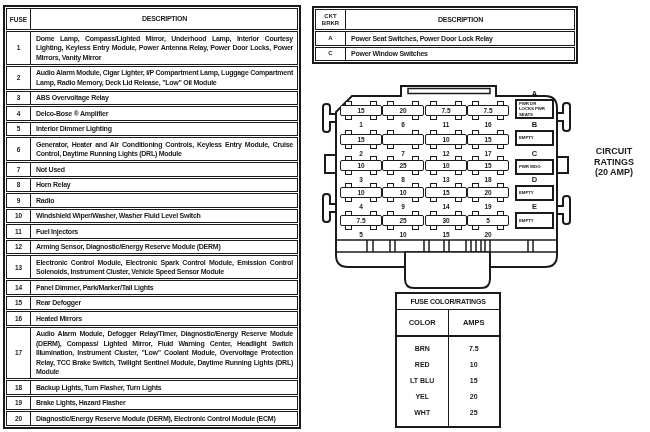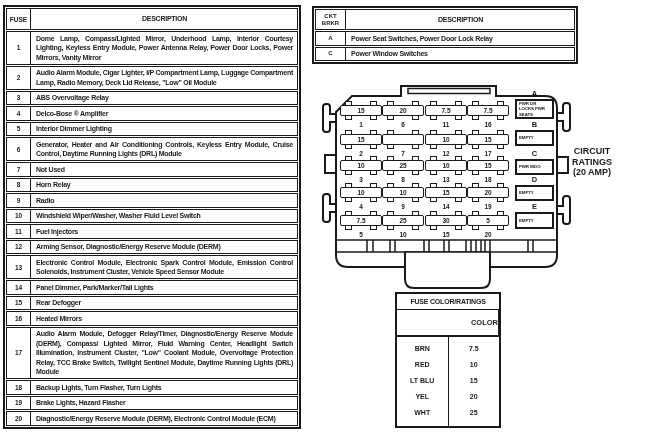--- a/index.html
+++ b/index.html
@@ -35,31 +35,31 @@
            border:1.5px solid #1a1a1a; border-radius:2px; background:#fff;
            display:flex; align-items:center; justify-content:center;
            font-size:6.5px; font-weight:bold; font-style:normal; z-index:2; }
   .fnum { position:absolute; left:0; top:20px; width:100%; text-align:center;
           font-size:6.5px; font-weight:bold; text-decoration:none; font-style:normal; }
   .breaker { position:absolute; left:197px; width:39px; }
   .bletter { height:10px; text-align:center; font-size:7.5px; font-weight:bold; }
   .bbox { border:2px solid #1a1a1a; background:#fff; display:flex; align-items:center;
           padding:1px 2px; font-size:4.4px; font-weight:bold; line-height:1.2;
           letter-spacing:-0.1px; }
-  .side-label { position:absolute; left:556px; top:146px; width:72px; text-align:center;
+  .side-label { position:absolute; left:578px; top:146px; width:72px; text-align:center;
                 font-size:9px; font-weight:bold; line-height:10.5px; }
   .side-label span { display:block; }
 
   
   .ratings { position:absolute; left:395px; top:292px; width:106px; border:2px solid #1a1a1a; background:#fff; }
   .r-title { border-bottom:1.5px solid #1a1a1a; text-align:center; font-size:7px;
              font-weight:bold; padding:4px 0; letter-spacing:-0.2px; }
   .r-head { display:flex; border-bottom:2px solid #1a1a1a; }
   .r-head > div { flex:1; text-align:center; font-size:7.5px; font-weight:bold; padding:8px 0; }
-  .r-head > div:first-child { border-right:1.5px solid #1a1a1a;text-align:right; }
+  .r-head > div:first-child { border-right:1.5px solid #1a1a1a; }
   .r-body { display:flex; }
   .r-col { flex:1; padding:4px 0 5px 0; }
   .r-col:first-child { border-right:1.5px solid #1a1a1a; }
   .r-cellrow { text-align:center; font-size:7px; font-weight:bold; height:16px; line-height:16px; }
 </style>
 </head>
 <body>
 
 <div class="mtable fuse-table">
   <div class="trow hrow">
@@ -393,20 +393,21 @@
 <div class="side-label">
   <span>CIRCUIT</span>
   <span>RATINGS</span>
   <span>(20 AMP)</span>
 </div>
 
 <div class="ratings">
   <div class="r-title">FUSE COLOR/RATINGS</div>
   <div class="r-head">
     <div>COLOR</div>
+    <div>AMPS</div>
   </div>
   <div class="r-body">
     <div class="r-col">
       <div class="r-cellrow">BRN</div>
       <div class="r-cellrow">RED</div>
       <div class="r-cellrow">LT BLU</div>
       <div class="r-cellrow">YEL</div>
       <div class="r-cellrow">WHT</div>
     </div>
     <div class="r-col">

